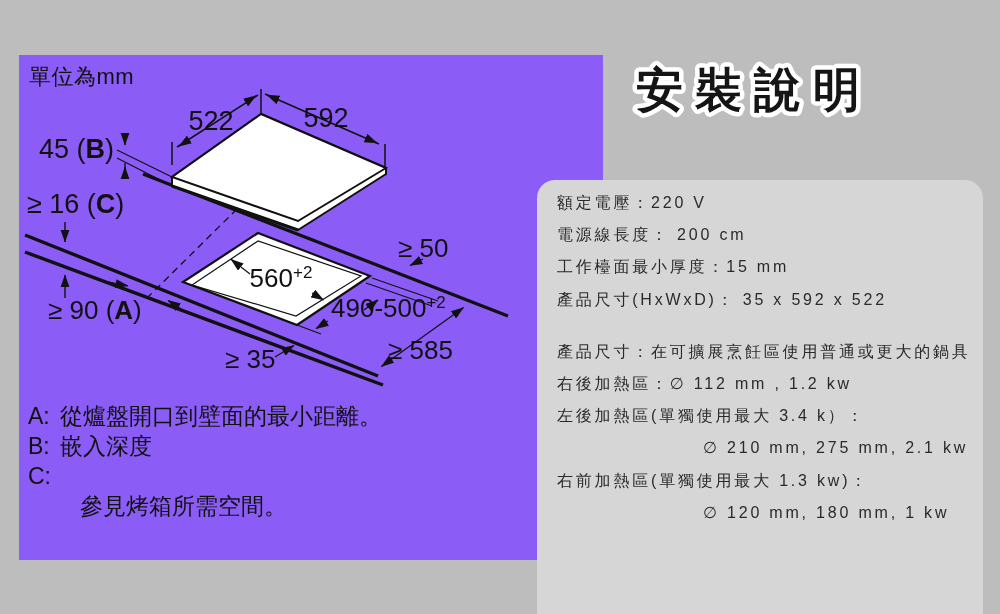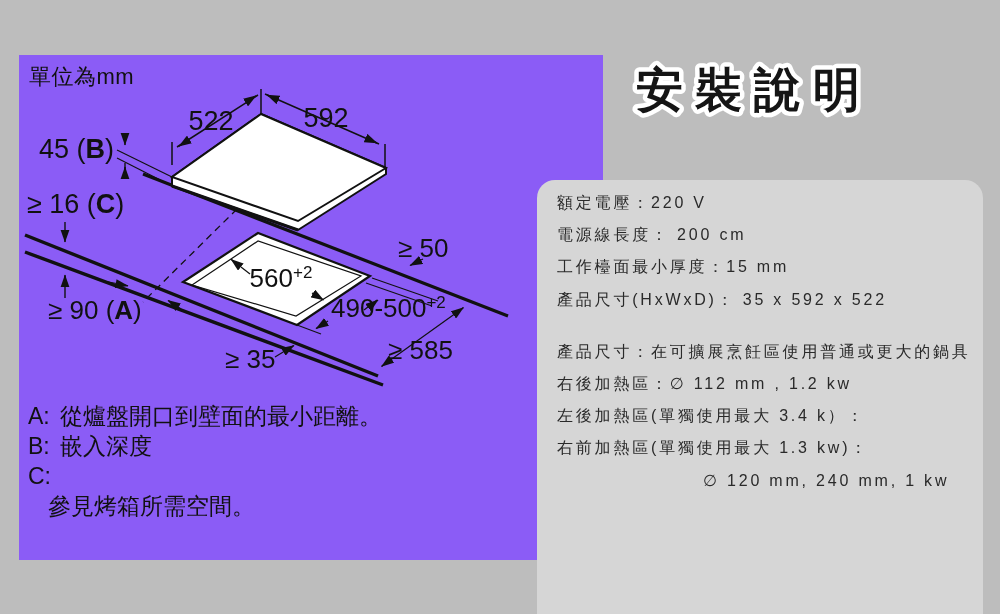--- a/index.html
+++ b/index.html
@@ -22,21 +22,21 @@
   }
   svg.diagram { position:absolute; left:0; top:0; }
 
   .legend {
     position:absolute; left:9px; top:346px; right:8px;
     font-size:23px; color:#111; line-height:30px;
   }
   .legend .row { display:flex; white-space:nowrap; }
   .legend .key { width:32px; flex:0 0 32px; }
   .legend .semi { margin-left:auto; padding-right:30px; }
-  .legend .cont { margin-left:20px; }
+  .legend .cont { margin-left:52px; }
 
   
   .title-wrap { position:absolute; left:537px; top:48px; width:446px; height:84px;text-align:center; }
 
   .spec-box {
     position:absolute; left:537px; top:180px; width:446px; height:452px;
     background:#d6d6d6; border-radius:18px;
     padding:7px 0 0 20px; box-sizing:border-box;
     color:#2a2a2a;
   }
@@ -195,18 +195,19 @@
   <div class="spec-box">
     <div class="spec-line">額定電壓：220 V</div>
     <div class="spec-line">電源線長度： 200 cm</div>
     <div class="spec-line">工作檯面最小厚度：15 mm</div>
     <div class="spec-line">產品尺寸(HxWxD)： 35 x 592 x 522</div>
 
     <div class="zones">
       <div class="spec-line">產品尺寸：在可擴展烹飪區使用普通或更大的鍋具</div>
       <div class="spec-line">右後加熱區：∅ 112 mm , 1.2 kw</div>
       <div class="spec-line">左後加熱區(單獨使用最大 3.4 k）：</div>
+      <div class="spec-line indent">∅ 210 mm, 275 mm, 2.1 kw</div>
       <div class="spec-line">右前加熱區(單獨使用最大 1.3 kw)：</div>
-      <div class="spec-line indent">∅ 120 mm, 240 mm, 1 kw</div>
+      <div class="spec-line indent">∅ 120 mm, 180 mm, 1 kw</div>
     </div>
   </div>
 
 </div>
 
 </body></html>

